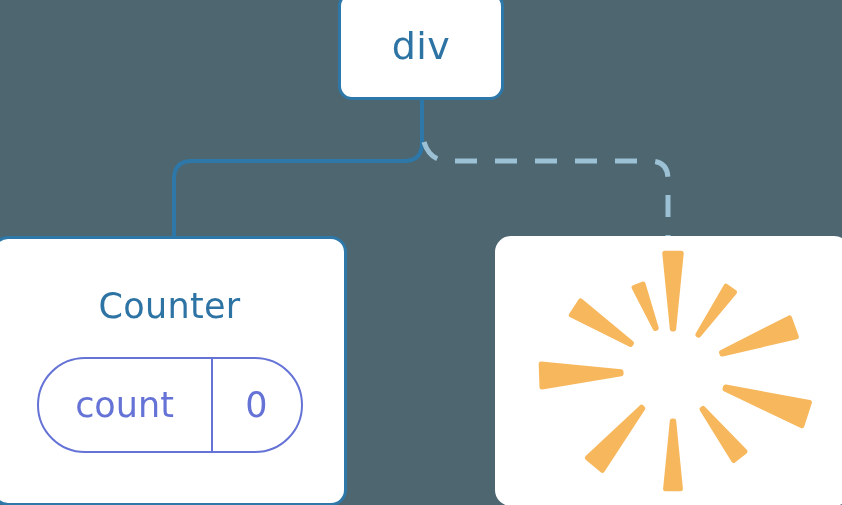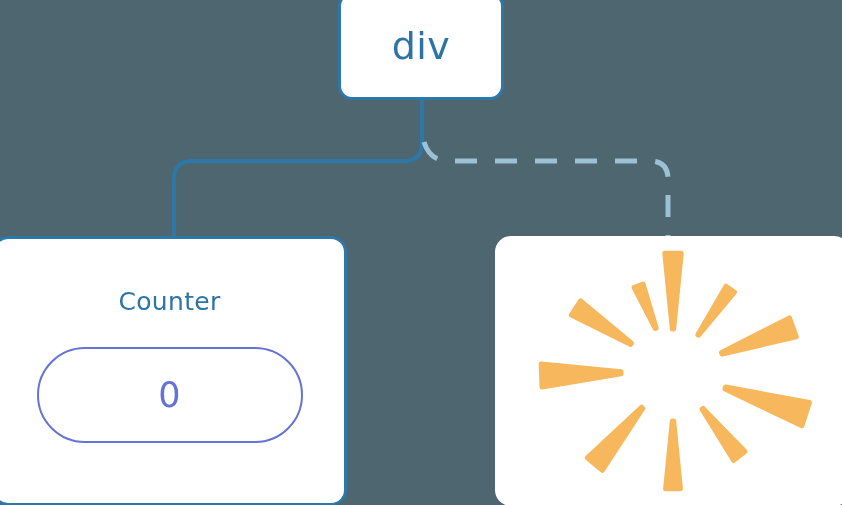--- a/index.html
+++ b/index.html
@@ -59,21 +59,21 @@
     top: 236px;
     width: 355px;
     height: 270px;
     border-radius: 16px;
     display: flex;
     flex-direction: column;
     align-items: center;
   }
   .node-title-counter {
     color: #2d74a4;
-    font-size: 25px;
+    font-size: 35px;
     line-height: 1;
     margin-top: 50px;
     letter-spacing: 0.3px;
   }
 
   
   .pill {
     margin-top: 33px;
     width: 266px;
     height: 96px;
@@ -134,20 +134,21 @@
   </svg>
 
   <div class="node node-div">
     <span class="node-label-div">div</span>
   </div>
 
   <div class="node node-counter">
     <span class="node-title-counter">Counter</span>
 
     <div class="pill">
+      <div class="pill-key">count</div>
       <div class="pill-val">0</div>
     </div>
   </div>
 
   <div class="node node-burst">
     <svg class="burst-svg" id="burst" viewBox="-165 -125 330 250" xmlns="http://www.w3.org/2000/svg">
         <path d="M -0.65,-42.00 L 0.65,-42.00 L 8.23,-117.71 L -8.23,-117.71 Z" fill="#f7b75c" stroke="#f7b75c" stroke-width="5" stroke-linejoin="round"></path>
         <path d="M 24.82,-36.33 L 25.65,-35.75 L 61.57,-78.80 L 52.99,-84.80 Z" fill="#f7b75c" stroke="#f7b75c" stroke-width="5" stroke-linejoin="round"></path>
         <path d="M 48.55,-18.63 L 49.16,-16.94 L 123.34,-34.21 L 116.48,-53.08 Z" fill="#f7b75c" stroke="#f7b75c" stroke-width="5" stroke-linejoin="round"></path>
         <path d="M 52.62,15.99 L 51.97,18.00 L 128.87,54.70 L 136.41,31.49 Z" fill="#f7b75c" stroke="#f7b75c" stroke-width="5" stroke-linejoin="round"></path>

